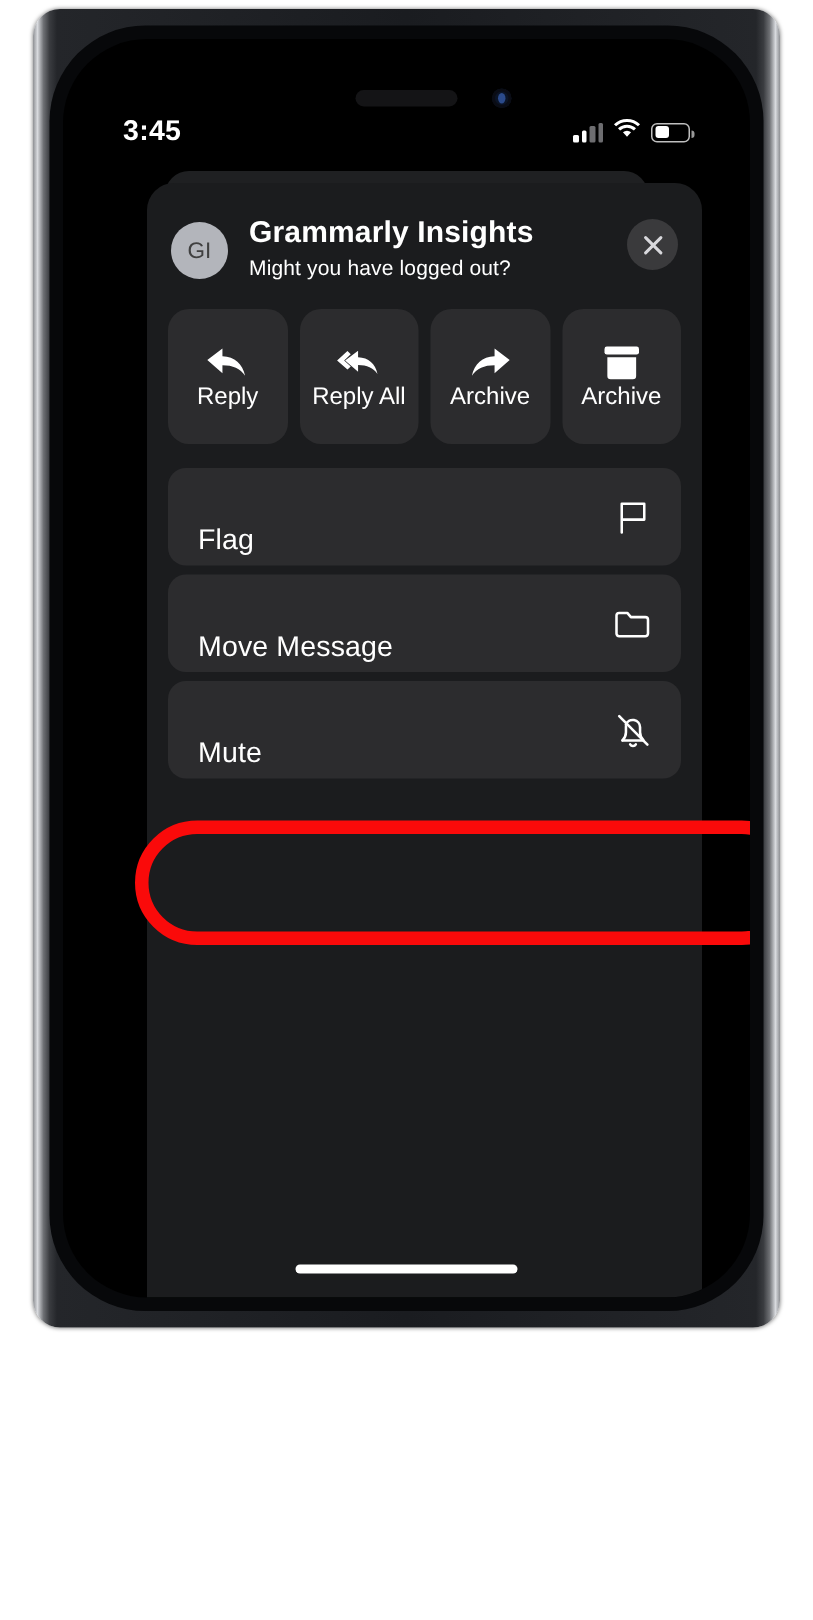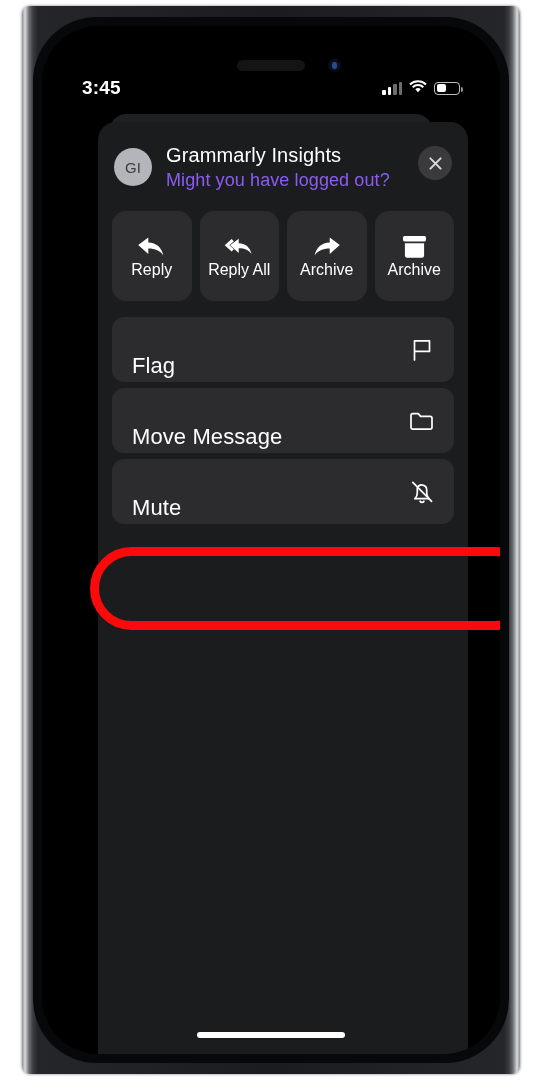--- a/index.html
+++ b/index.html
@@ -7,22 +7,22 @@
     width:542px; height:1080px;
     background:#ffffff;
     font-family:"Liberation Sans", sans-serif;
     overflow:hidden;
   }
 
   
   #device-frame{
     position:absolute;
     left:22px; top:6px;
-    width:498px; height:1068px;
-    border-radius:8px;
+    width:498px; height:879px;
+    border-radius:18px;
     background:linear-gradient(90deg,
       #8e9094 0px, #d8dade 3px, #6e7074 7px, #3a3c40 11px,
       #24262a 16px, #1a1c20 50%, #24262a calc(100% - 16px),
       #3a3c40 calc(100% - 11px), #6e7074 calc(100% - 7px),
       #d8dade calc(100% - 3px), #8e9094 100%);
     box-shadow:0 0 3px rgba(0,0,0,.55);
   }
   #device-bezel{
     position:absolute;
     left:11px; top:11px; right:11px; bottom:11px;
@@ -107,22 +107,22 @@
 
   
   #sheet-header{ display:flex; align-items:flex-start; padding:22px 16px 0 16px; }
   #avatar{
     width:38px; height:38px; border-radius:50%;
     background:#b3b5bb; color:#404040;
     display:flex; align-items:center; justify-content:center;
     font-size:15px; font-weight:500; flex:0 0 auto; margin-top:4px;
   }
   #sender-block{ margin-left:14px; flex:1 1 auto; min-width:0; }
-  #sender-name{ color:#fff; font-size:20px; font-weight:normal; letter-spacing:.1px; }
-  #preview-text{ color:#8b5cf6; font-size:18px; margin-top:3px; letter-spacing:.1px; }
+  #sender-name{ color:#fff; font-size:20px; font-weight:bold; letter-spacing:.1px; }
+  #preview-text{ color:#ffffff; font-size:14px; margin-top:3px; letter-spacing:.1px; }
   #close-button{
     width:34px; height:34px; border-radius:50%;
     background:#3a3a3c; flex:0 0 auto; margin-top:2px;
     display:flex; align-items:center; justify-content:center; cursor:pointer;
   }
   #close-button svg{ width:17px; height:17px; }
 
   
   #quick-actions{ display:flex; gap:8px; padding:20px 14px 0 14px; }
   .quick-action{
@@ -133,21 +133,21 @@
   .quick-action svg{ width:33px; height:28px; fill:#fff; }
   .qa-label{ color:#fff; font-size:16px; }
 
   
   #menu-list{ padding:16px 14px 0 14px; display:flex; flex-direction:column; gap:6px; }
   .menu-row{
     position:relative; height:65px; border-radius:12px; background:#2c2c2e;
     display:flex; align-items:center; justify-content:space-between;
     padding:0 18px 0 20px; cursor:pointer;
   }
-  .menu-label{ color:#fff; font-size:22px; letter-spacing:.1px;margin-top:32px; }
+  .menu-label{ color:#fff; font-size:19px; letter-spacing:.1px;margin-top:32px; }
   .menu-row svg{ width:28px; height:28px; stroke:#fff; fill:none; stroke-width:1.7; }
 
   
   #highlight-oval{
     position:absolute; left:48px; top:521px;
     width:446px; height:83px;
     border:9px solid #fa0a0a; border-radius:42px;
     pointer-events:none; z-index:20;
   }
 

